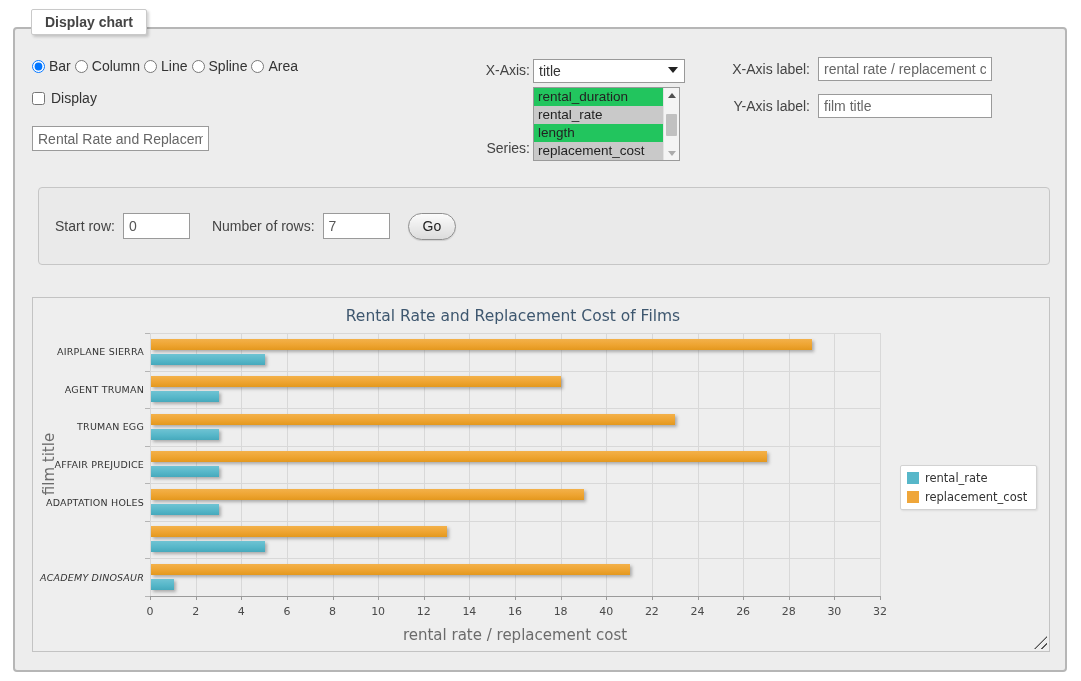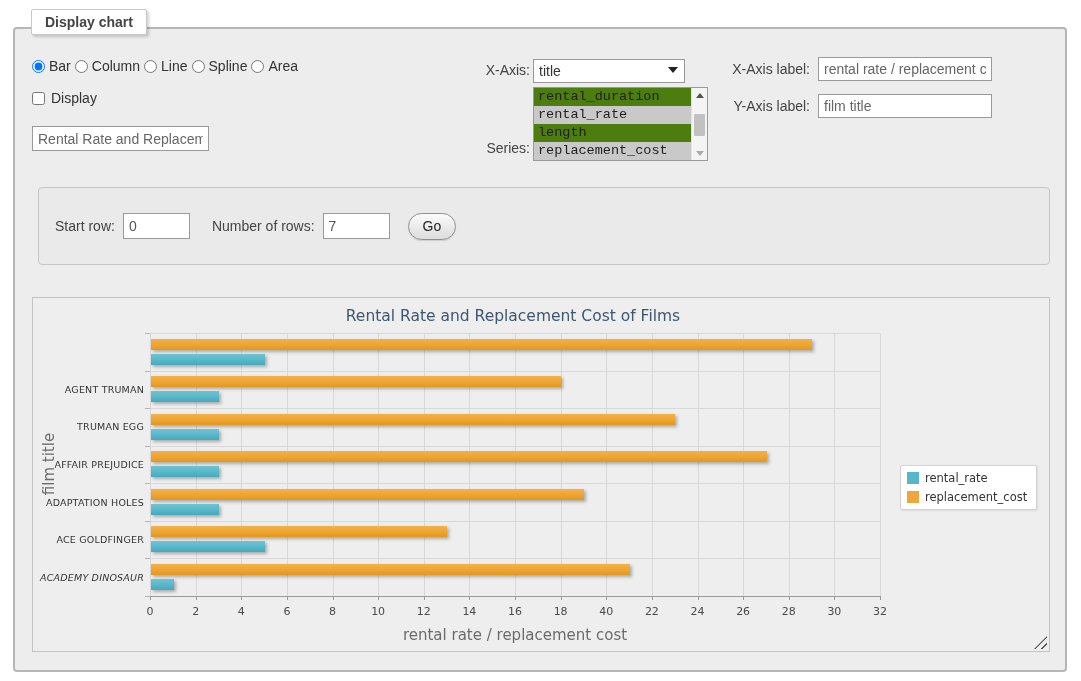--- a/index.html
+++ b/index.html
@@ -24,22 +24,22 @@
   .cap { position:absolute; color:#444; }
   .cap-right { text-align:right; }
 
   .xaxis-select-wrap { position:absolute; left:518px; top:30px; width:152px; height:24px; }
   .xaxis-select { width:100%; height:100%; border:1px solid #999; background:#fff;
     font-size:14px; color:#333; padding:1px 18px 1px 5px;
     -webkit-appearance:none; appearance:none; border-radius:0; }
   .select-arrow { position:absolute; right:7px; top:8px; width:0; height:0; pointer-events:none;
     border-left:5px solid transparent; border-right:5px solid transparent; border-top:6px solid #222; }
 
-  .series-list { position:absolute; left:518px; top:58px; width:175px; height:74px;
-    border:1px solid #9a9a9a; background:#4d7c0f; overflow:hidden; display:flex;font-family:Liberation Mono, monospace; }
+  .series-list { position:absolute; left:518px; top:58px; width:147px; height:74px;
+    border:1px solid #9a9a9a; background:#22c55e; overflow:hidden; display:flex; }
   .series-items { flex:1 1 auto; }
   .series-item { height:18px; line-height:18px; padding:0 4px; font-size:13.5px; color:#222; white-space:nowrap; }
   .series-item.selected { background:#c9c9c9; }
   .series-scrollbar { flex:0 0 15px; background:#f4f4f4; border-left:1px solid #e2e2e2;
     display:flex; flex-direction:column; align-items:center; }
   .sb-btn { width:15px; height:14px; display:flex; align-items:center; justify-content:center; }
   .tri-up { width:0; height:0; border-left:4px solid transparent; border-right:4px solid transparent; border-bottom:5px solid #505050; }
   .tri-down { width:0; height:0; border-left:4px solid transparent; border-right:4px solid transparent; border-top:5px solid #ababab; }
   .sb-track { flex:1 1 auto; width:15px; position:relative; }
   .sb-thumb { position:absolute; left:2px; top:12px; width:11px; height:22px; background:#c1c1c1; border-radius:1px; }
@@ -242,35 +242,35 @@
       <div class="vline" style="left: 755.75px; top: 35px; height: 263px;"></div>
       <div class="x-tickmark" style="left: 755.75px; top: 298px;"></div>
       <div class="x-tick-label" style="left: 735.75px; top: 307px;">28</div>
       <div class="vline" style="left: 801.375px; top: 35px; height: 263px;"></div>
       <div class="x-tickmark" style="left: 801.375px; top: 298px;"></div>
       <div class="x-tick-label" style="left: 781.375px; top: 307px;">30</div>
       <div class="vline" style="left: 847px; top: 35px; height: 263px;"></div>
       <div class="x-tickmark" style="left: 847px; top: 298px;"></div>
       <div class="x-tick-label" style="left: 827px; top: 307px;">32</div>
       <div class="x-axis-line" style="left: 117px; top: 298px; width: 731px;"></div>
+      <div class="cat-label" style="top: 35px; height: 37.5714px;">AIRPLANE SIERRA</div>
       <div class="bar" style="left: 118px; top: 40.5px; width: 661.334px; background: linear-gradient(rgb(243, 177, 74), rgb(238, 164, 49) 55%, rgb(227, 152, 30));"></div>
       <div class="bar" style="left: 118px; top: 55.5px; width: 113.834px; background: linear-gradient(rgb(111, 195, 211), rgb(87, 183, 201) 55%, rgb(70, 169, 188));"></div>
       <div class="cat-label" style="top: 72.5714px; height: 37.5714px;">AGENT TRUMAN</div>
       <div class="bar" style="left: 118px; top: 78.0714px; width: 410.397px; background: linear-gradient(rgb(243, 177, 74), rgb(238, 164, 49) 55%, rgb(227, 152, 30));"></div>
       <div class="bar" style="left: 118px; top: 93.0714px; width: 68.2094px; background: linear-gradient(rgb(111, 195, 211), rgb(87, 183, 201) 55%, rgb(70, 169, 188));"></div>
       <div class="cat-label" style="top: 110.143px; height: 37.5714px;">TRUMAN EGG</div>
       <div class="bar" style="left: 118px; top: 115.643px; width: 524.459px; background: linear-gradient(rgb(243, 177, 74), rgb(238, 164, 49) 55%, rgb(227, 152, 30));"></div>
       <div class="bar" style="left: 118px; top: 130.643px; width: 68.2094px; background: linear-gradient(rgb(111, 195, 211), rgb(87, 183, 201) 55%, rgb(70, 169, 188));"></div>
       <div class="cat-label" style="top: 147.714px; height: 37.5714px;">AFFAIR PREJUDICE</div>
       <div class="bar" style="left: 118px; top: 153.214px; width: 615.709px; background: linear-gradient(rgb(243, 177, 74), rgb(238, 164, 49) 55%, rgb(227, 152, 30));"></div>
       <div class="bar" style="left: 118px; top: 168.214px; width: 68.2094px; background: linear-gradient(rgb(111, 195, 211), rgb(87, 183, 201) 55%, rgb(70, 169, 188));"></div>
       <div class="cat-label" style="top: 185.286px; height: 37.5714px;">ADAPTATION HOLES</div>
       <div class="bar" style="left: 118px; top: 190.786px; width: 433.209px; background: linear-gradient(rgb(243, 177, 74), rgb(238, 164, 49) 55%, rgb(227, 152, 30));"></div>
       <div class="bar" style="left: 118px; top: 205.786px; width: 68.2094px; background: linear-gradient(rgb(111, 195, 211), rgb(87, 183, 201) 55%, rgb(70, 169, 188));"></div>
-      <div class="cat-label" style="top: 222.857px; height: 37.5714px;">ACE GOLDFINGER</div>
       <div class="bar" style="left: 118px; top: 228.357px; width: 296.334px; background: linear-gradient(rgb(243, 177, 74), rgb(238, 164, 49) 55%, rgb(227, 152, 30));"></div>
       <div class="bar" style="left: 118px; top: 243.357px; width: 113.834px; background: linear-gradient(rgb(111, 195, 211), rgb(87, 183, 201) 55%, rgb(70, 169, 188));"></div>
       <div class="cat-label" style="top: 260.429px; height: 37.5714px; font-style: italic;">ACADEMY DINOSAUR</div>
       <div class="bar" style="left: 118px; top: 265.929px; width: 478.834px; background: linear-gradient(rgb(243, 177, 74), rgb(238, 164, 49) 55%, rgb(227, 152, 30));"></div>
       <div class="bar" style="left: 118px; top: 280.929px; width: 22.5844px; background: linear-gradient(rgb(111, 195, 211), rgb(87, 183, 201) 55%, rgb(70, 169, 188));"></div>
       <div class="x-axis-title" style="left: 117px; top: 328px; width: 730px;">rental rate / replacement cost</div>
       <div class="y-axis-title" style="left: -24px; top: 156.5px; width: 80px; text-align: center;">film title</div>
     </div>
 </div>
 

